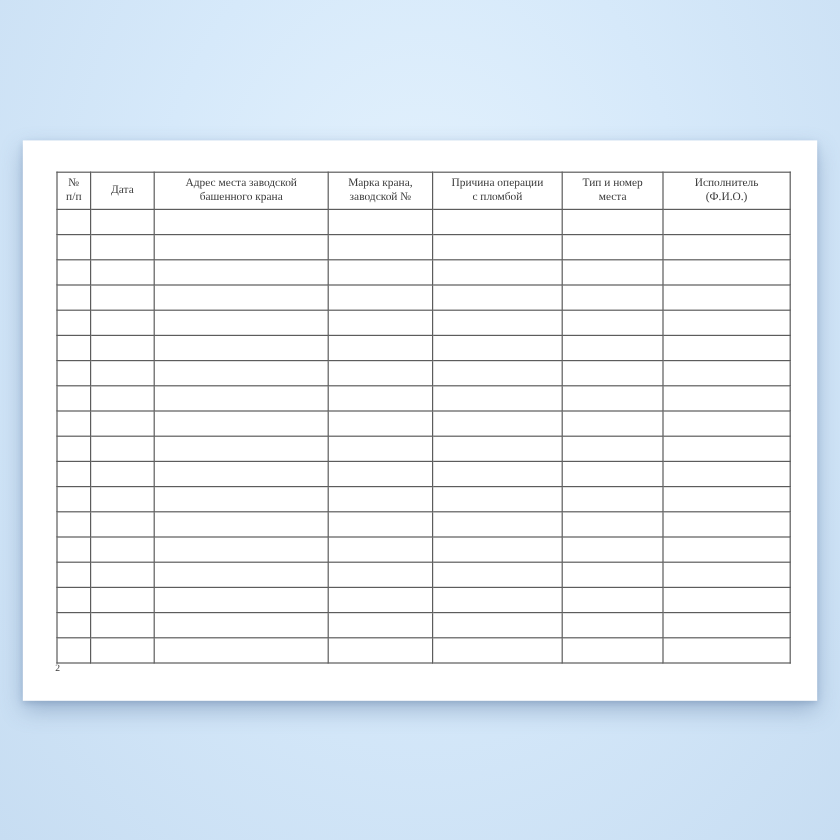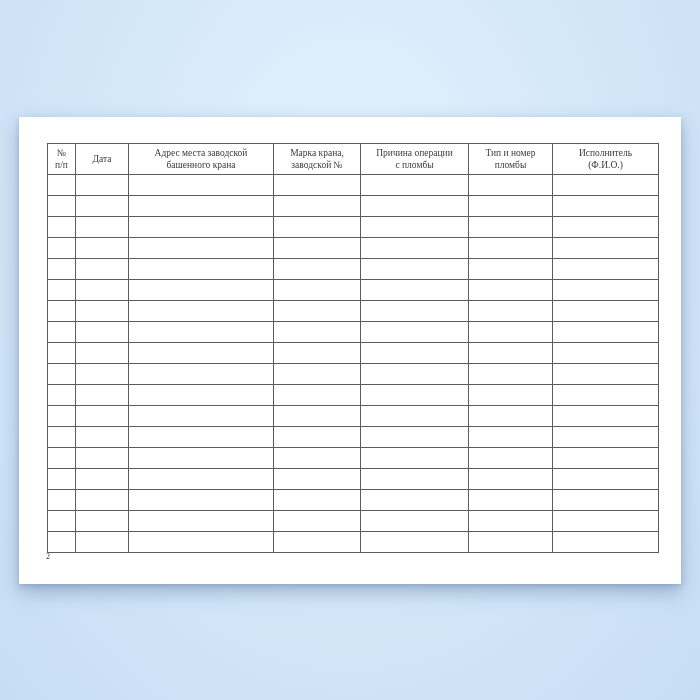--- a/index.html
+++ b/index.html
@@ -79,23 +79,23 @@
       <thead>
         <tr id="header-row">
             <th>№
 п/п</th>
             <th>Дата</th>
             <th>Адрес места заводской
 башенного крана</th>
             <th>Марка крана,
 заводской №</th>
             <th>Причина операции
-с пломбы</th>
+с пломбой</th>
             <th>Тип и номер
-пломбы</th>
+места</th>
             <th>Исполнитель
 (Ф.И.О.)</th>
           </tr>
       </thead>
       <tbody id="table-body">
           <tr>
             <td></td>
             <td></td>
             <td></td>
             <td></td>

